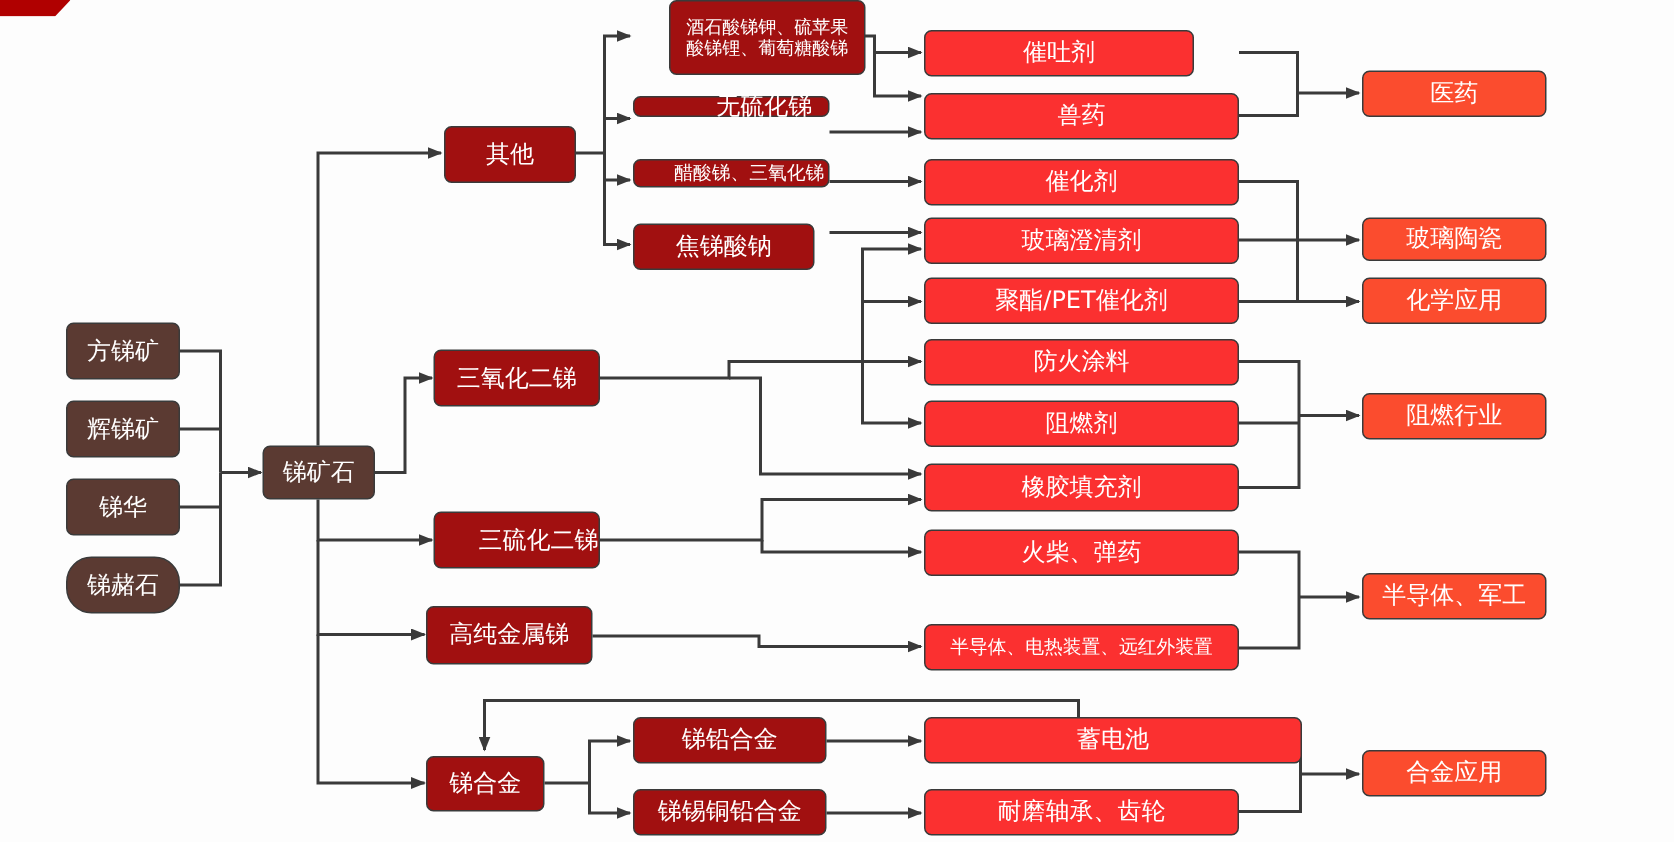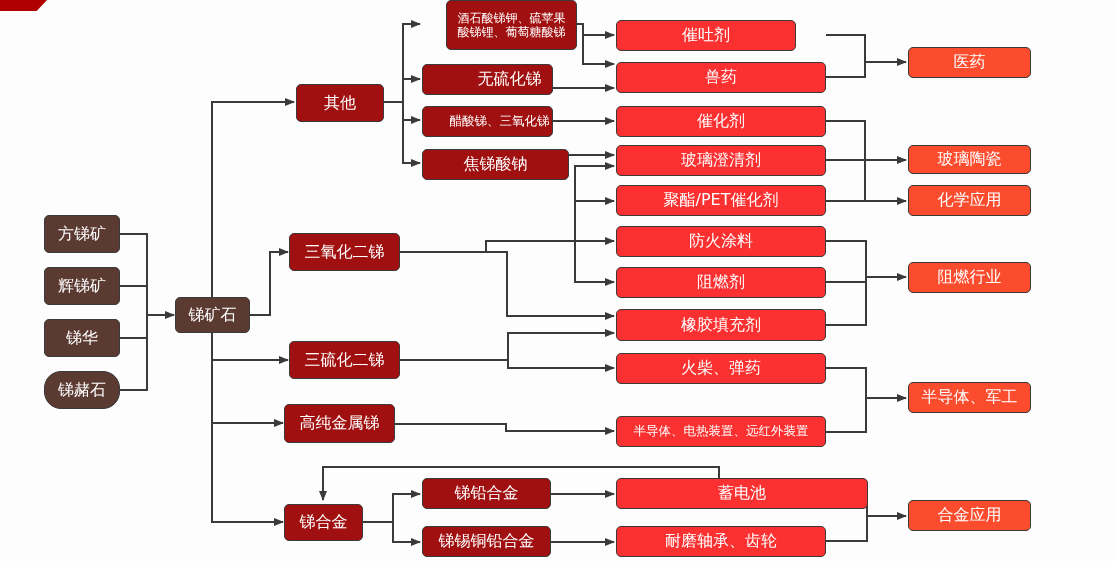--- a/index.html
+++ b/index.html
@@ -98,40 +98,40 @@
 <div class="node ore" style="left:175px;top:297px;width:75px;height:36px;">
     <span>锑矿石</span>
   </div>
 
 <div class="node mid" style="left:296px;top:84px;width:88px;height:38px;">
     <span>其他</span>
   </div>
 <div class="node mid" style="left:289px;top:233px;width:111px;height:38px;">
     <span>三氧化二锑</span>
   </div>
-<div class="node mid" style="left:289px;top:341px;width:111px;height:38px;">
+<div class="node mid" style="left:289px;top:341px;width:111px;height:38px;justify-content:flex-end;">
     <span>三硫化二锑</span>
   </div>
 <div class="node mid" style="left:284px;top:404px;width:111px;height:39px;">
     <span>高纯金属锑</span>
   </div>
 <div class="node mid" style="left:284px;top:504px;width:79px;height:37px;">
     <span>锑合金</span>
   </div>
 
 <div class="node mid tiny" style="left:422px;top:0px;width:131px;height:50px;padding:0 6px;margin-left:24px;">
     <span>酒石酸锑钾、硫苹果酸锑锂、葡萄糖酸锑</span>
   </div>
-<div class="node mid" style="left:422px;top:64px;width:131px;height:31px;padding-left:44px;">
+<div class="node mid" style="left:422px;top:64px;width:131px;height:14px;padding-left:44px;">
     <span>无硫化锑</span>
   </div>
-<div class="node mid small" style="left:422px;top:106px;width:131px;height:31px;padding-left:24px;">
+<div class="node mid small" style="left:422px;top:106px;width:131px;height:19px;padding-left:24px;">
     <span>醋酸锑、三氧化锑</span>
   </div>
-<div class="node mid" style="left:422px;top:149px;width:147px;height:31px;">
+<div class="node mid" style="left:422px;top:149px;width:121px;height:31px;">
     <span>焦锑酸钠</span>
   </div>
 
 <div class="node mid" style="left:422px;top:478px;width:129px;height:31px;">
     <span>锑铅合金</span>
   </div>
 <div class="node mid" style="left:422px;top:526px;width:129px;height:31px;">
     <span>锑锡铜铅合金</span>
   </div>
 

